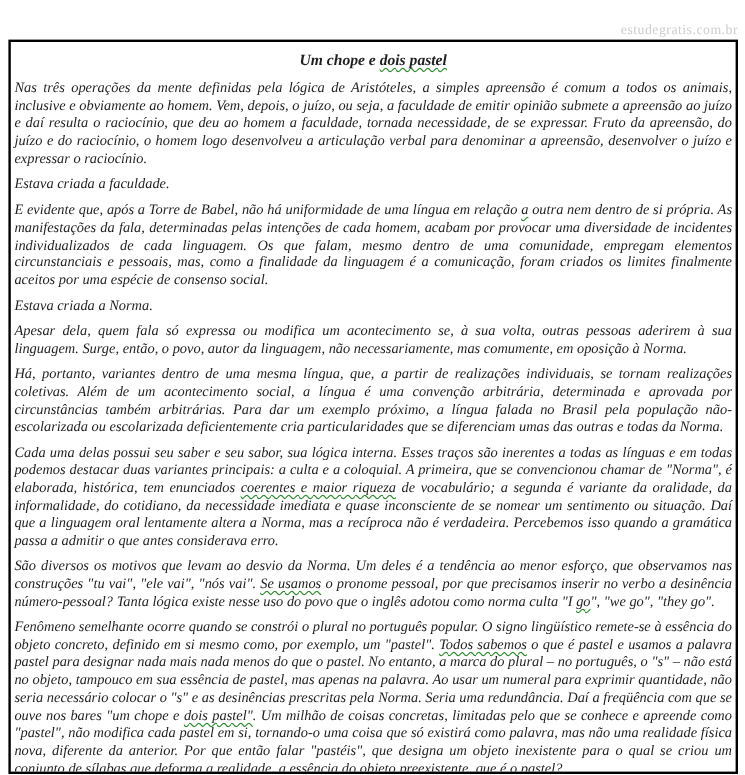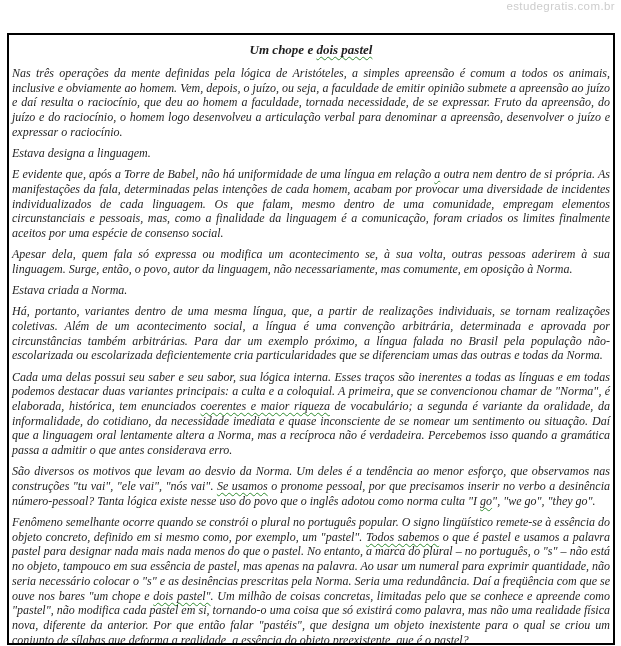--- a/index.html
+++ b/index.html
@@ -5,22 +5,22 @@
   html, body { margin: 0; padding: 0; }
   body {
     width: 621px; height: 646px;
     background: #ffffff;
     position: relative;
     overflow: hidden;
     font-family: "Liberation Serif", serif;
   }
   .watermark {
     position: absolute;
-    top: 0; right: 6px;
-    font-family: Liberation Sans, sans-serif;
+    top: 19px; right: 6px;
+    font-family: Liberation Serif, serif;
     font-size: 11.5px;
     letter-spacing: 0.4px;
     color: #cdcdcd;
   }
   .doc-frame {
     position: absolute;
     left: 7px; right: 6px; top: 33px; bottom: 1px;
     border: 2px solid #000000;
     box-sizing: border-box;
     padding: 4px 3px 0 3px;
@@ -53,21 +53,21 @@
   }
 </style>
 </head>
 <body>
 
 <div class="watermark">estudegratis.com.br</div>
 
 <div class="doc-frame">
   <h1 class="doc-title"><span>Um chope e </span><span class="sq">dois pastel</span></h1>
   <p><span>Nas três operações da mente definidas pela lógica de Aristóteles, a simples apreensão é comum a todos os animais, inclusive e obviamente ao homem. Vem, depois, o juízo, ou seja, a faculdade de emitir opinião submete a apreensão ao juízo e daí resulta o raciocínio, que deu ao homem a faculdade, tornada necessidade, de se expressar. Fruto da apreensão, do juízo e do raciocínio, o homem logo desenvolveu a articulação verbal para denominar a apreensão, desenvolver o juízo e expressar o raciocínio.</span></p>
-  <p><span>Estava designa a linguagem.</span></p>
+  <p><span>Estava criada a faculdade.</span></p>
   <p><span>E evidente que, após a Torre de Babel, não há uniformidade de uma língua em relação </span><span class="sq">a</span><span> outra nem dentro de si própria. As manifestações da fala, determinadas pelas intenções de cada homem, acabam por provocar uma diversidade de incidentes individualizados de cada linguagem. Os que falam, mesmo dentro de uma comunidade, empregam elementos circunstanciais e pessoais, mas, como a finalidade da linguagem é a comunicação, foram criados os limites finalmente aceitos por uma espécie de consenso social.</span></p>
+  <p><span>Estava criada a Norma.</span></p>
   <p><span>Apesar dela, quem fala só expressa ou modifica um acontecimento se, à sua volta, outras pessoas aderirem à sua linguagem. Surge, então, o povo, autor da linguagem, não necessariamente, mas comumente, em oposição à Norma.</span></p>
-  <p><span>Estava criada a Norma.</span></p>
   <p><span>Há, portanto, variantes dentro de uma mesma língua, que, a partir de realizações individuais, se tornam realizações coletivas. Além de um acontecimento social, a língua é uma convenção arbitrária, determinada e aprovada por circunstâncias também arbitrárias. Para dar um exemplo próximo, a língua falada no Brasil pela população não-escolarizada ou escolarizada deficientemente cria particularidades que se diferenciam umas das outras e todas da Norma.</span></p>
   <p><span>Cada uma delas possui seu saber e seu sabor, sua lógica interna. Esses traços são inerentes a todas as línguas e em todas podemos destacar duas variantes principais: a culta e a coloquial. A primeira, que se convencionou chamar de "Norma", é elaborada, histórica, tem enunciados </span><span class="sq">coerentes e maior riqueza</span><span> de vocabulário; a segunda é variante da oralidade, da informalidade, do cotidiano, da necessidade imediata e quase inconsciente de se nomear um sentimento ou situação. Daí que a linguagem oral lentamente altera a Norma, mas a recíproca não é verdadeira. Percebemos isso quando a gramática passa a admitir o que antes considerava erro.</span></p>
   <p><span>São diversos os motivos que levam ao desvio da Norma. Um deles é a tendência ao menor esforço, que observamos nas construções "tu vai", "ele vai", "nós vai". </span><span class="sq">Se usamos</span><span> o pronome pessoal, por que precisamos inserir no verbo a desinência número-pessoal? Tanta lógica existe nesse uso do povo que o inglês adotou como norma culta "I </span><span class="sq">go</span><span>", "we go", "they go".</span></p>
   <p><span>Fenômeno semelhante ocorre quando se constrói o plural no português popular. O signo lingüístico remete-se à essência do objeto concreto, definido em si mesmo como, por exemplo, um "pastel". </span><span class="sq">Todos sabemos</span><span> o que é pastel e usamos a palavra pastel para designar nada mais nada menos do que o pastel. No entanto, a marca do plural – no português, o "s" – não está no objeto, tampouco em sua essência de pastel, mas apenas na palavra. Ao usar um numeral para exprimir quantidade, não seria necessário colocar o "s" e as desinências prescritas pela Norma. Seria uma redundância. Daí a freqüência com que se ouve nos bares "um chope e </span><span class="sq">dois pastel"</span><span>. Um milhão de coisas concretas, limitadas pelo que se conhece e apreende como "pastel", não modifica cada pastel em si, tornando-o uma coisa que só existirá como palavra, mas não uma realidade física nova, diferente da anterior. Por que então falar "pastéis", que designa um objeto inexistente para o qual se criou um conjunto de sílabas que deforma a realidade, a essência do objeto preexistente, que é o pastel?</span></p>
 </div>
 
 </body></html>

